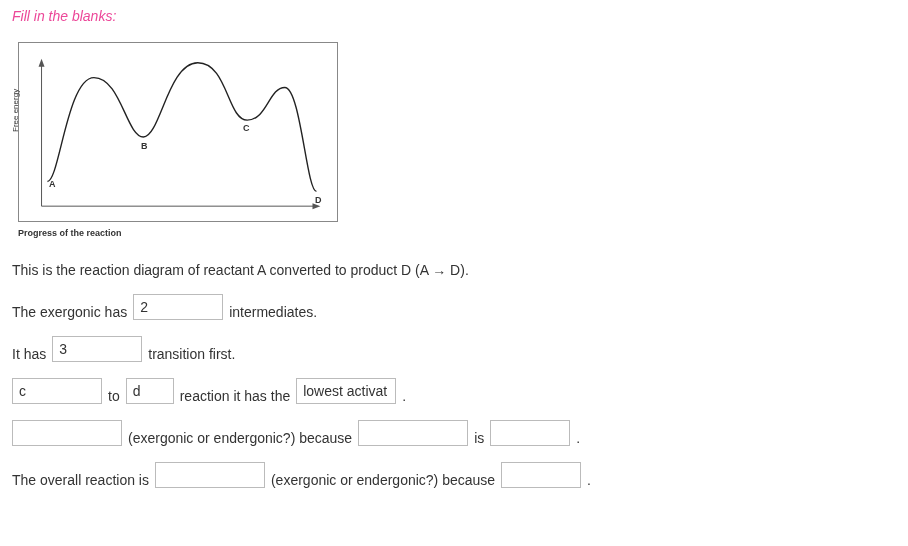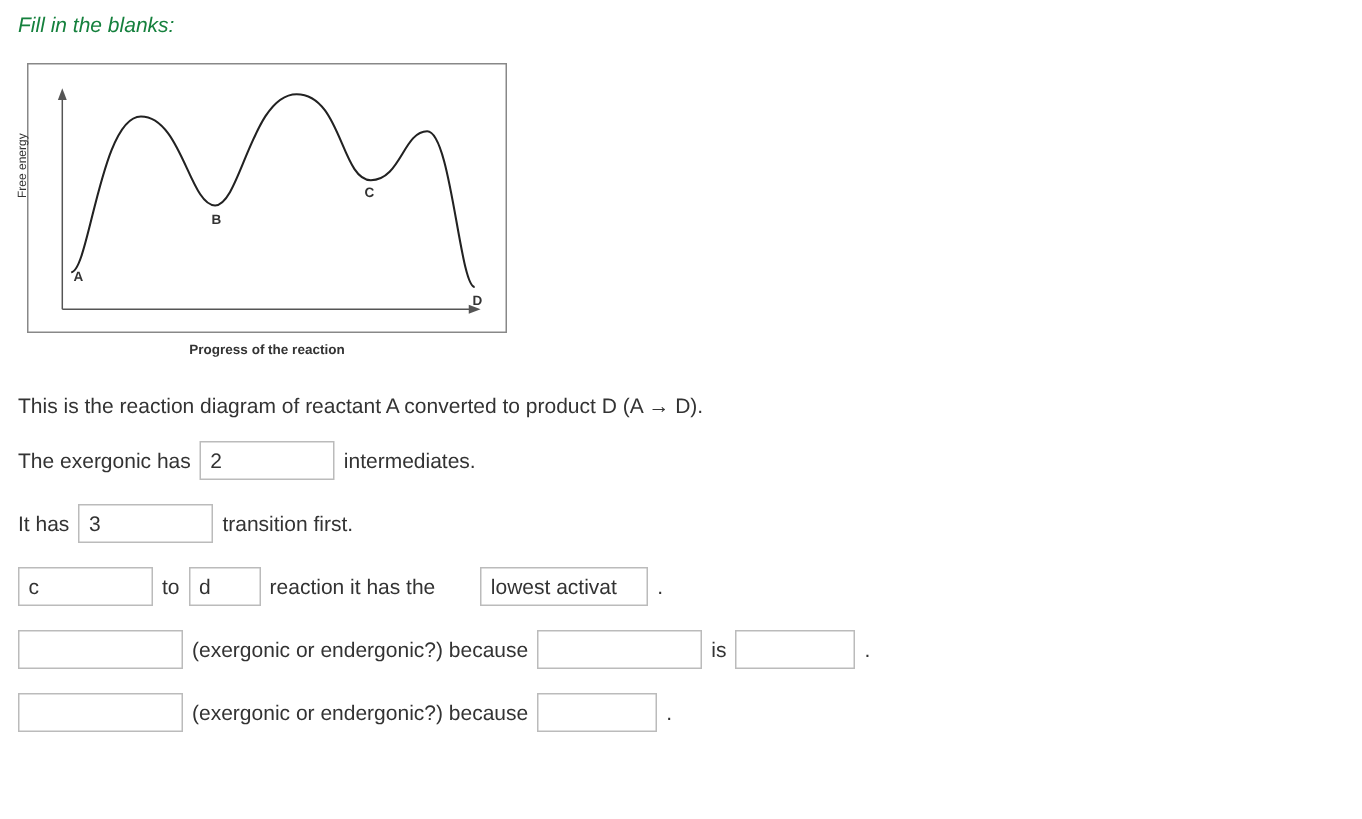--- a/index.html
+++ b/index.html
@@ -7,21 +7,21 @@
     margin: 0;
     padding: 8px 12px;
     font-family: Arial, Helvetica, sans-serif;
     font-size: 14px;
     color: #333;
     background: #fff;
     width: 908px;
   }
   .instruction {
     font-style: italic;
-    color: #15803d;
+    color: #ec4899;
     margin-bottom: 18px;
   }
   .diagram-box {
     border: 1px solid #888;
     width: 320px;
     height: 180px;
     position: relative;
     margin-bottom: 6px;
     margin-left: 6px;
   }
@@ -30,53 +30,53 @@
     position: absolute;
     left: -4px;
     top: 50%;
     transform: translateY(-50%) rotate(-90deg);
     transform-origin: left center;
     font-size: 8px;
     color: #333;
     white-space: nowrap;
   }
   .axis-label-x {
-    text-align: center;
+    text-align: left;
     font-size: 9px;
     font-weight: bold;
     color: #333;
     width: 320px;
     margin-left: 6px;
     margin-bottom: 24px;
   }
   .pt-label {
     position: absolute;
     font-size: 9px;
     font-weight: bold;
     color: #333;
   }
   .line {
     margin: 16px 0;
     display: flex;
-    align-items: center;
+    align-items: flex-end;
     flex-wrap: wrap;
     gap: 6px;
   }
   .text-input {
     border: 1px solid #bbb;
     height: 26px;
     padding: 2px 6px;
     font-size: 14px;
     font-family: inherit;
     color: #333;
     background: #fff;
   }
   .w-small { width: 90px; }
   .w-tiny  { width: 48px; }
-  .w-medlg { width: 112px; margin-left: 24px; }
+  .w-medlg { width: 100px; }
   .w-empty { width: 110px; }
   .w-empty-sm { width: 80px; }
 </style>
 </head>
 <body>
 
 <div class="instruction">Fill in the blanks:</div>
 
 <div class="diagram-box">
   <span class="axis-label-y">Free energy</span>
@@ -128,17 +128,18 @@
 <div class="line">
   <input class="text-input w-empty" value="" style="">
   <span>(exergonic or endergonic?) because</span>
   <input class="text-input w-empty" value="" style="">
   <span>is</span>
   <input class="text-input w-empty-sm" value="" style="">
   <span>.</span>
 </div>
 
 <div class="line">
+  <span>The overall reaction is</span>
   <input class="text-input w-empty" value="" style="">
   <span>(exergonic or endergonic?) because</span>
   <input class="text-input w-empty-sm" value="" style="">
   <span>.</span>
 </div>
 
 </body></html>

